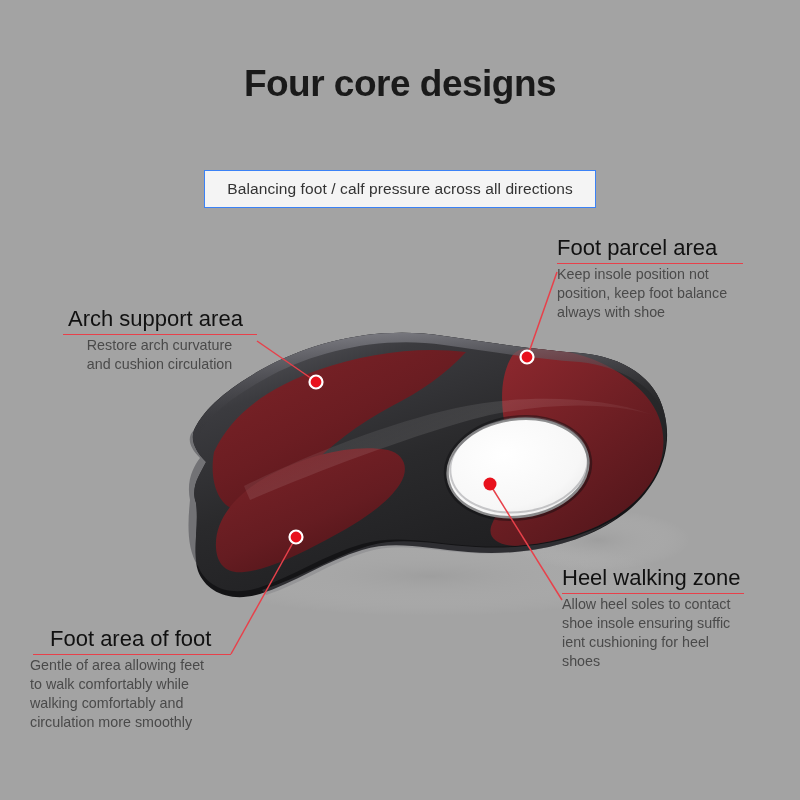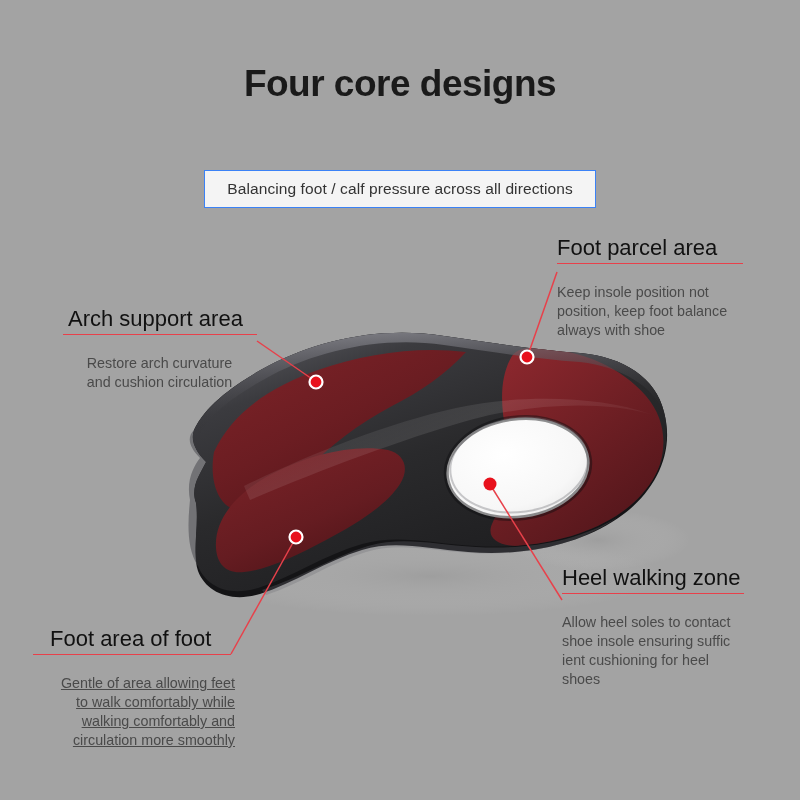--- a/index.html
+++ b/index.html
@@ -69,40 +69,40 @@
   }
   .callout-rule {
     height: 0;
     border-top: 1.6px solid #e8404a;
     margin-top: 3px;
   }
   .callout-body {
     font-size: 14.3px;
     color: #4a4a4a;
     line-height: 1.32;
-    margin-top: 19px;
+    margin-top: 1px;
     white-space: pre-line;
   }
 
   
   #callout-arch { left: 52px; top: 306px; }
   #callout-arch .callout-title { margin-left: 16px; }
   #callout-arch .callout-rule { width: 194px; margin-left: 11px; }
   #callout-arch .callout-body { text-align: center; width: 215px; }
 
   
   #callout-heel-parcel { left: 557px; top: 235px; }
   #callout-heel-parcel .callout-rule { width: 186px; }
   #callout-heel-parcel .callout-body { text-align: left; width: 215px; }
 
   
   #callout-foot-area { left: 30px; top: 626px; }
   #callout-foot-area .callout-title { margin-left: 20px; }
   #callout-foot-area .callout-rule { width: 198px; margin-left: 3px; }
-  #callout-foot-area .callout-body { text-align: right; width: 205px; text-decoration: underline; }
+  #callout-foot-area .callout-body { text-align: left; width: 205px; }
 
   
   #callout-heel-hollow { left: 562px; top: 565px; }
   #callout-heel-hollow .callout-rule { width: 182px; }
   #callout-heel-hollow .callout-body { text-align: left; width: 208px; }
 
   
   #leaders {
     position: absolute;
     left: 0; top: 0;

